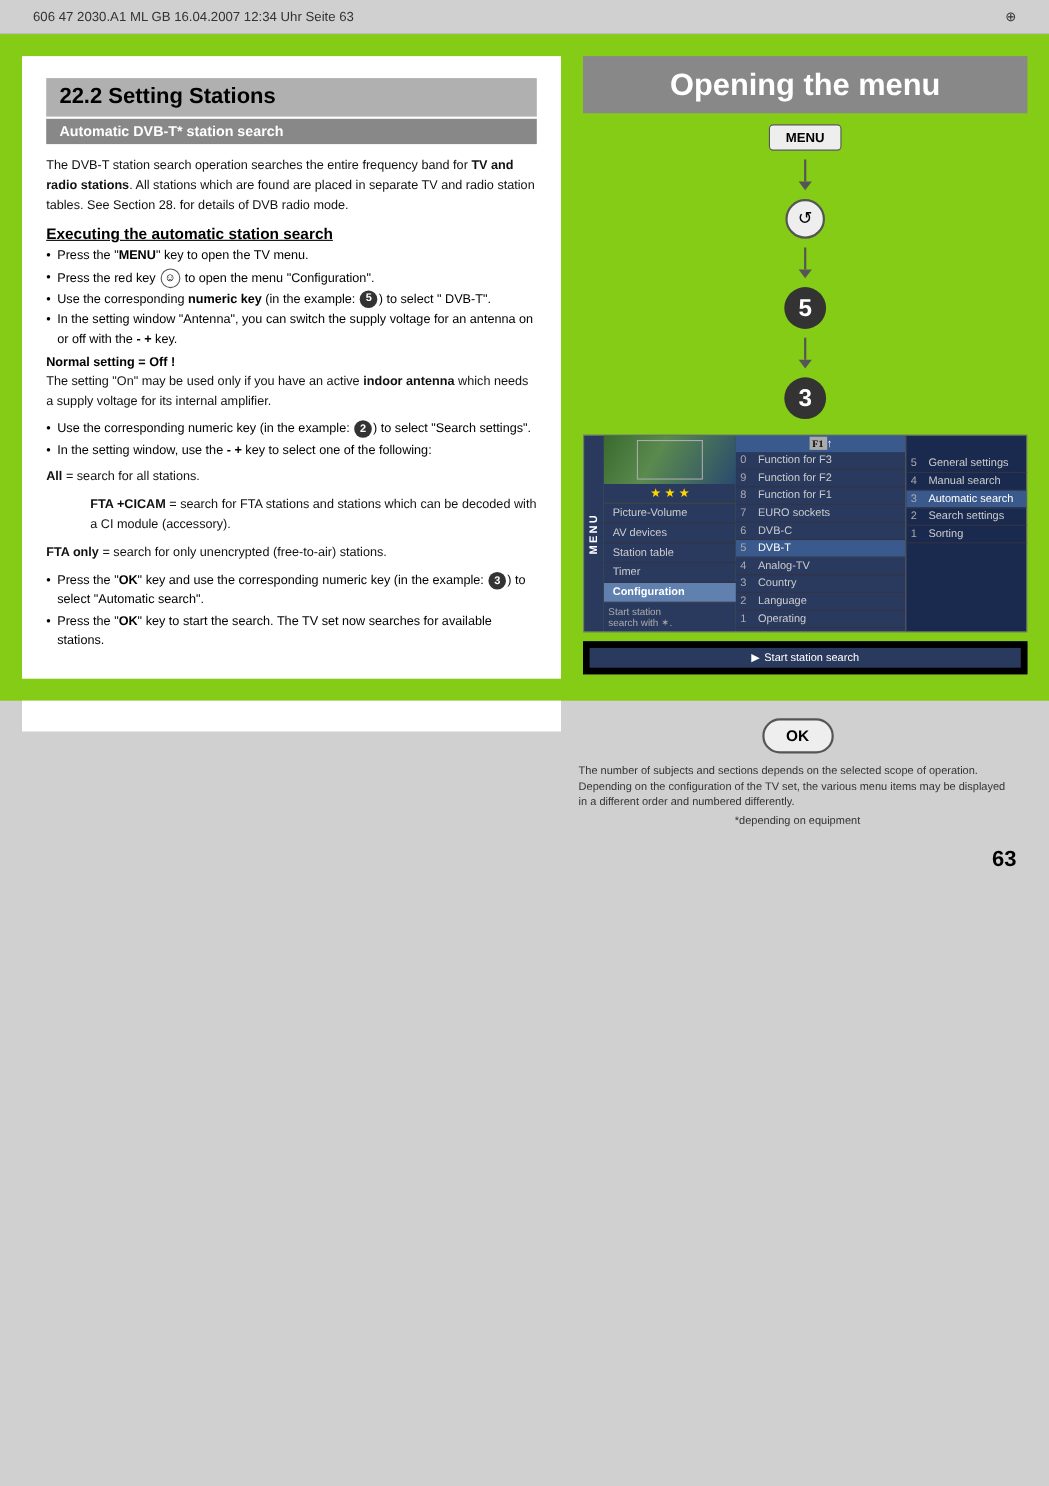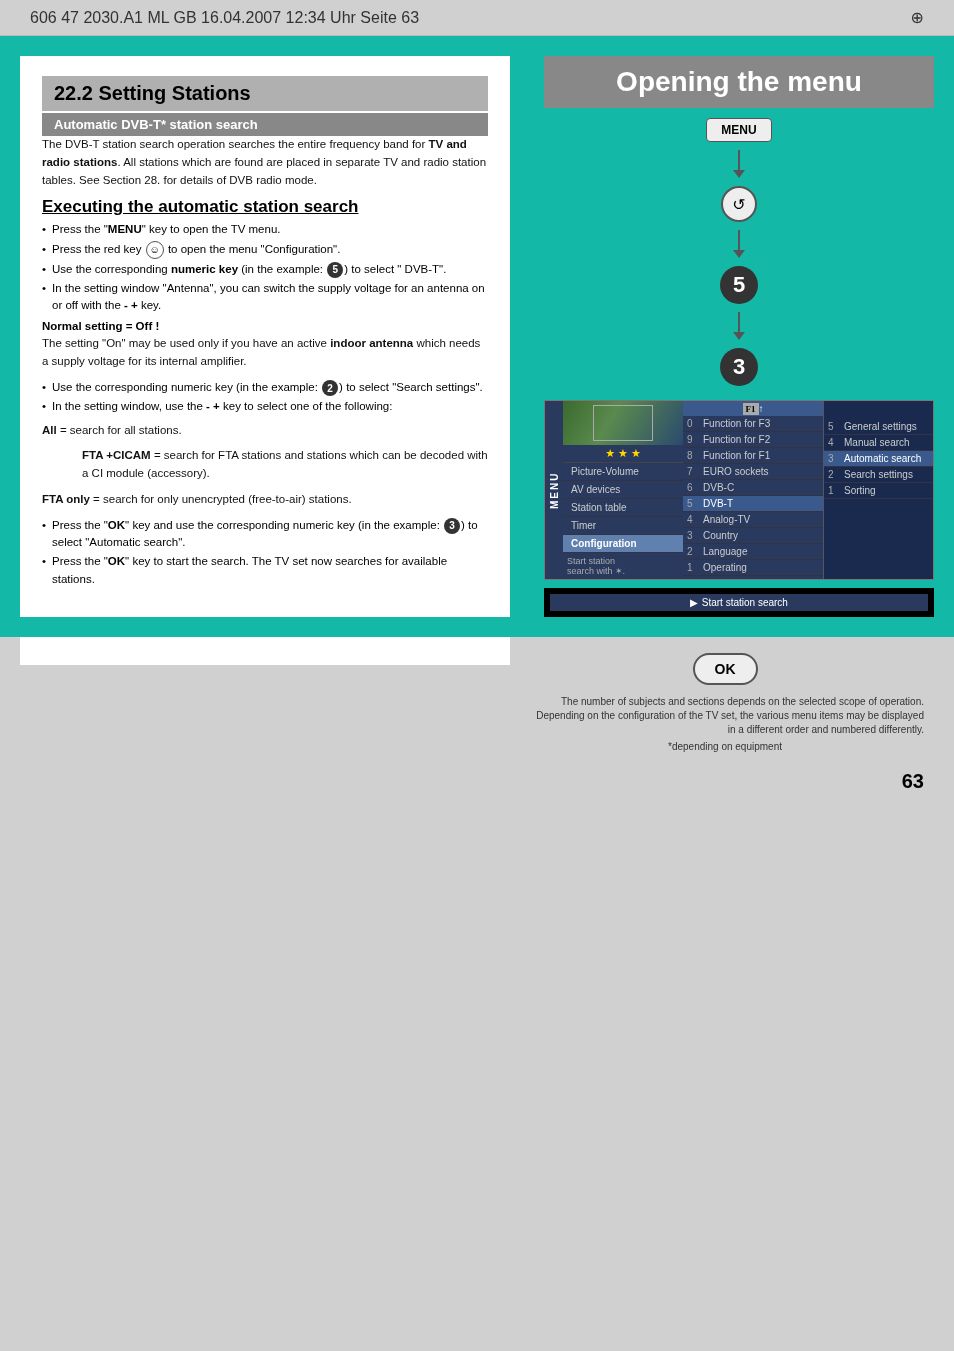--- a/index.html
+++ b/index.html
@@ -16,33 +16,33 @@
       width: 954px;
       min-height: 1351px;
       background: #d0d0d0;
       position: relative;
       padding: 0;
     }
     
     .top-bar {
       background: #d0d0d0;
       padding: 8px 30px;
-      font-size: 16px;
+      font-size: 12px;
       color: #333;
       border-bottom: 1px solid #bbb;
       display: flex;
       align-items: center;
       gap: 20px;
     }
     
     .main-content {
       display: flex;
       padding: 20px 20px 20px 20px;
-      gap: 34px;
-      background: #14b8a6;
+      gap: 20px;
+      background: #84cc16;
     }
     
     .left-col {
       flex: 0 0 490px;
       background: white;
       padding: 20px 22px;
       position: relative;
     }
     
     .right-col {
@@ -62,35 +62,35 @@
       font-size: 20px;
       font-weight: bold;
       color: #000;
     }
     .section-subtitle {
       background: #888;
       padding: 4px 12px;
       color: white;
       font-size: 13px;
       font-weight: bold;
-      margin-bottom: 0;
+      margin-bottom: 12px;
     }
     
     .body-text {
       font-size: 11.5px;
       line-height: 1.55;
       color: #111;
       margin-bottom: 8px;
     }
     .body-text b {
       font-weight: bold;
     }
     
     .section-heading {
-      font-size: 17px;
+      font-size: 14px;
       font-weight: bold;
       text-decoration: underline;
       margin-bottom: 4px;
       margin-top: 6px;
     }
     
     .bullet-list {
       list-style: none;
       padding: 0;
       margin-bottom: 6px;
@@ -310,21 +310,21 @@
       color: #000;
       margin-top: 16px;
       margin-bottom: 10px;
     }
     
     .note-text {
       font-size: 10px;
       line-height: 1.4;
       color: #333;
       padding: 0 10px;
-      text-align: right;
+      text-align: left;
     }
     
     .asterisk-note {
       font-size: 10px;
       color: #333;
       padding: 0 10px;
       margin-top: 4px;
     }
     
     .page-number {

